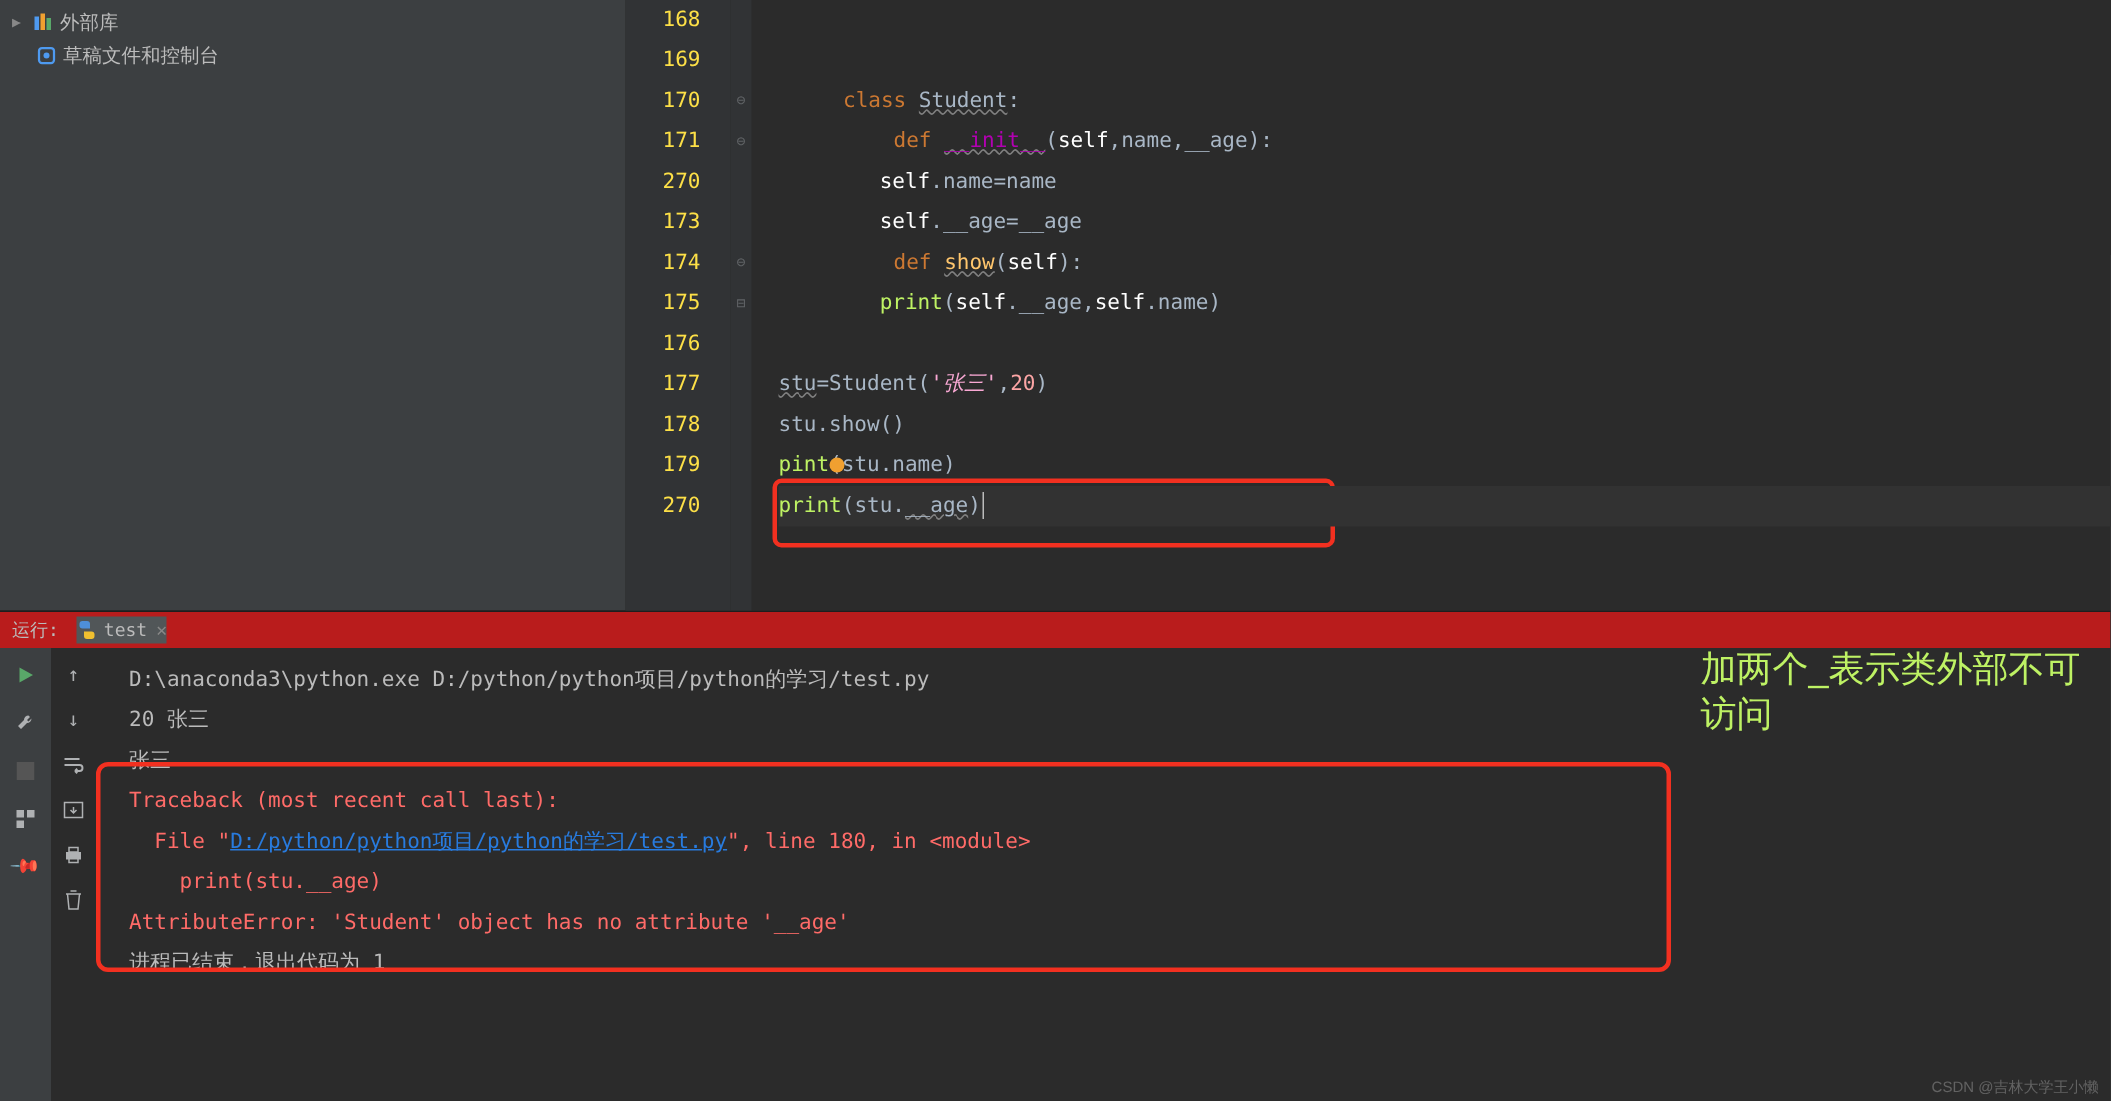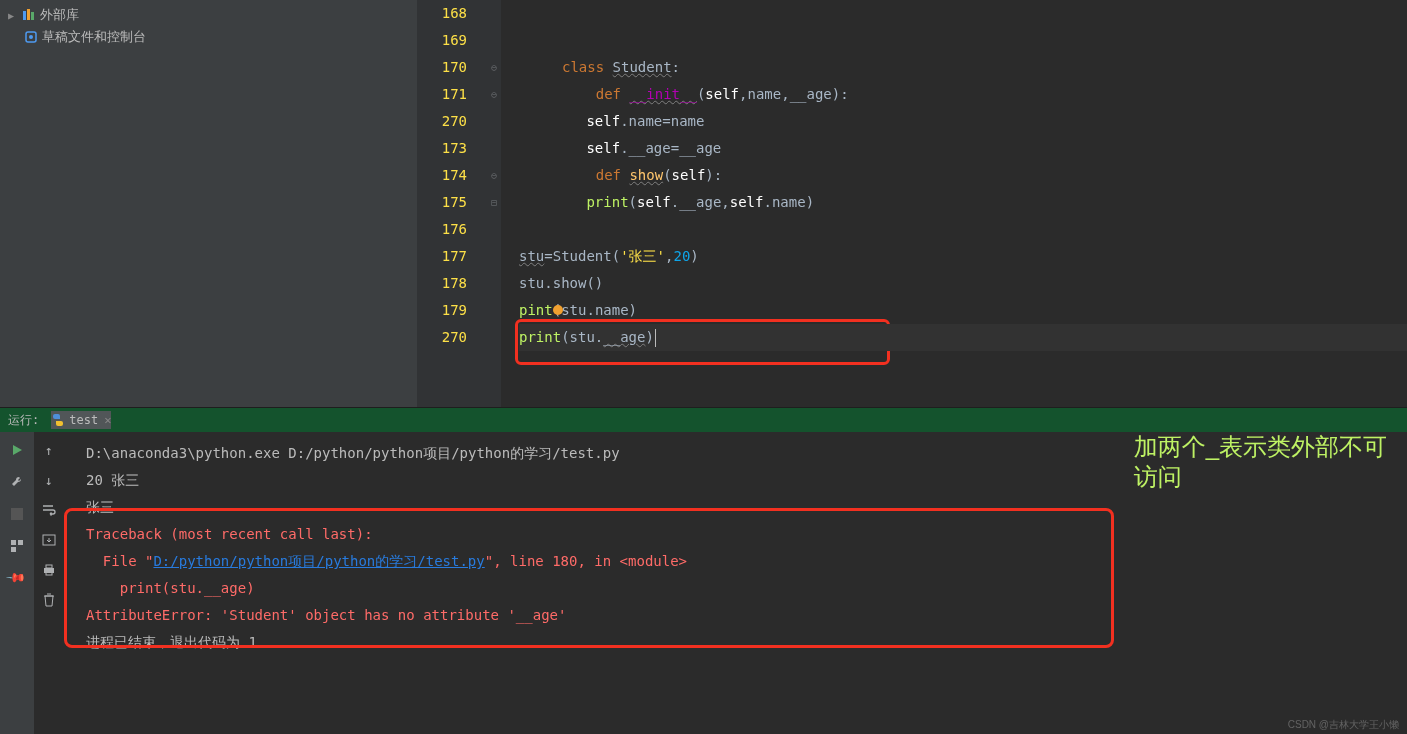--- a/index.html
+++ b/index.html
@@ -55,22 +55,22 @@
   flex: 1;
   padding-left: 18px;
   position: relative;
 }
 .code-line { height: 27px; white-space: pre; position: relative; }
 .current-line { background: #323232; }
 .kw { color: #cc7832; margin-left: 43px; }
 .fn-w { color: #ffc66d; text-decoration: underline wavy #808080 1px; }
 .param { color: #a9b7c6; text-align: center; }
 .self-p { color: #ffffff; margin-top: 12px; }
-.str { color: #fde047; }
-.num { color: #0ea5e9; }
+.str { color: #f9a8d4; font-style: italic; }
+.num { color: #fca5a5; }
 .builtin { color: #bef264; }
 .ident-ul { text-decoration: underline wavy #808080 1px; }
 .dunder-w { color: #b200b2; text-decoration: underline wavy #808080 1px; }
 .norm { color: #a9b7c6; }
 .caret {
   display: inline-block;
   width: 1px;
   height: 18px;
   background: #bbbbbb;
   vertical-align: middle;
@@ -95,21 +95,21 @@
 }
 .bottom-area {
   flex: 1;
   background: #2b2b2b;
   display: flex;
   flex-direction: column;
   border-top: 1px solid #1e1e1e;
 }
 .run-tabs {
   height: 24px;
-  background: #14532d;
+  background: #b91c1c;
   display: flex;
   align-items: center;
   padding-left: 8px;
   font-size: 12px;
   color: #bbb;
 }
 .run-label { margin-right: 12px; }
 .run-tab {
   background: #515658;
   padding: 2px 0;

